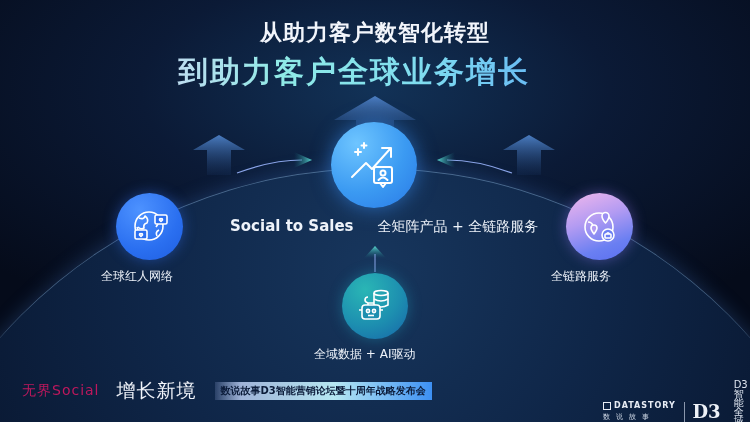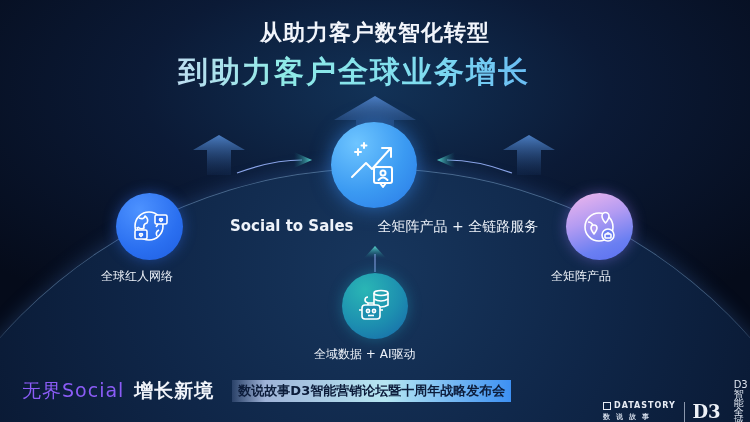--- a/index.html
+++ b/index.html
@@ -45,32 +45,32 @@
   .n-bottom { left: 342px; top: 273px; width: 66px; height: 66px;
     background: radial-gradient(circle at 35% 25%, #2ab6b5 0%, #1d8fb0 55%, #1765a8 100%);
     box-shadow: 0 0 14px rgba(30,150,180,0.45); }
   .label { position: absolute; font-size: 12px; color: #eef3fa; white-space: nowrap; }
   .lbl-left { left: 101px; top: 268px; }
   .lbl-right { left: 551px; top: 268px; }
   .lbl-bottom { left: 314px; top: 346px; text-align: right; }
   .center-label { position: absolute; left: 230px; top: 217px; white-space: nowrap; font-size: 14px; color: #eef3fa; }
   .center-label .en { font-weight: bold; font-size: 15px; margin-right: 24px; }
   .footer-left { position: absolute; left: 22px; top: 378px; display: flex; align-items: center; gap: 6px; }
-  .brand-a { font-size: 19px; color: #8b5cf6; font-weight: normal; letter-spacing: 1px; }
-  .brand-b { font-size: 19px; color: #f1f4fa; font-weight: bold; letter-spacing: 1px; margin-left: 4px; }
+  .brand-a { font-size: 14px; color: #be185d; font-weight: normal; letter-spacing: 1px; }
+  .brand-b { font-size: 19px; color: #f1f4fa; font-weight: normal; letter-spacing: 1px; margin-left: 11px; }
   .banner {
-    margin-left: 12px; font-size: 13px; color: #0c1c3a; font-weight: bold; padding: 2px 6px;
+    margin-left: 12px; font-size: 10px; color: #0c1c3a; font-weight: bold; padding: 2px 6px;
     background: linear-gradient(90deg, rgba(120,140,190,0.25) 0%, #9fb3d8 12%, #b6e7f2 55%, #3d90f3 100%);
     white-space: nowrap;
   }
   .footer-right { position: absolute; left: 603px; top: 380px; display: flex; align-items: center; gap: 8px; }
   .ds { display: flex; flex-direction: column; align-items: flex-start; }
   .ds-top { font-size: 8px; letter-spacing: 1px; color: #e8edf5; font-weight: bold; display: flex; align-items: center; gap: 3px; }
   .ds-box { width: 8px; height: 8px; border: 1.5px solid #e8edf5; box-sizing: border-box; display:inline-block; }
-  .ds-sub { font-size: 7px; letter-spacing: 6px; color: #cfd8e6; margin-top: 2px; font-weight: bold; }
+  .ds-sub { font-size: 7px; letter-spacing: 6px; color: #cfd8e6; margin-top: 2px; }
   .vsep { width: 1px; height: 20px; background: #8a97ad; }
   .d3 { display: flex; align-items: center; gap: 13px; }
   .d3-mark { font-size: 18px; font-weight: bold; color: #eef2f8; font-family: "DejaVu Serif", serif; }
   .d3-text { font-size: 10px; color: #dde4ef; line-height: 9px; }
 </style>
 </head>
 <body>
 
 <div class="slide">
 
@@ -173,21 +173,21 @@
     <svg width="42" height="42" viewBox="0 0 42 42" fill="none" stroke="#fff" stroke-width="1.6" stroke-linejoin="round">
       <circle cx="20" cy="21" r="14"></circle>
       <path d="M9 16 q4 0 5 4 q-2 4 2 6"></path>
       <path d="M12 22 a3 3 0 1 1 6 0 q0 2 -3 6 q-3 -4 -3 -6 z" fill="#b39bf2"></path>
       <path d="M23 10 a3.5 3.5 0 1 1 7 0 q0 3 -3.5 7 q-3.5 -4 -3.5 -7 z" fill="#9b8ff2"></path>
       <circle cx="29" cy="29" r="6" fill="#6a7ff2"></circle>
       <rect x="26" y="28" width="6" height="4" rx="0.8"></rect>
       <path d="M27.5 28 q1.5 -2.5 3 0"></path>
     </svg>
   </div>
-  <div class="label lbl-right">全矩阵产品</div>
+  <div class="label lbl-right">全链路服务</div>
 
   <div class="node n-bottom">
     <svg width="42" height="42" viewBox="0 0 42 42" fill="none" stroke="#fff" stroke-width="1.6" stroke-linejoin="round">
       <ellipse cx="27" cy="8" rx="7" ry="2.5"></ellipse>
       <path d="M20 8 v12 q7 4 14 0 v-12"></path>
       <path d="M20 14 q7 4 14 0"></path>
       <path d="M14 12 q-3 0 -3 3 q0 2 3 3"></path>
       <rect x="8" y="20" width="18" height="14" rx="3" fill="#1d8fb0"></rect>
       <circle cx="14" cy="26" r="1.6"></circle>
       <circle cx="20" cy="26" r="1.6"></circle>

